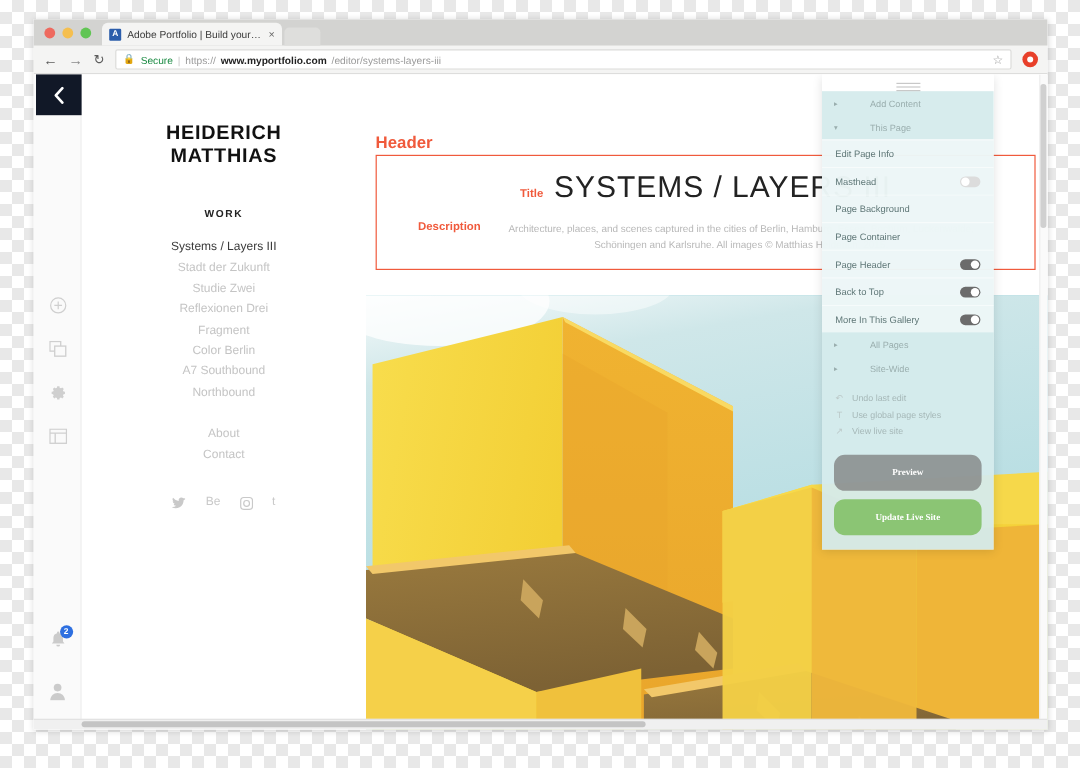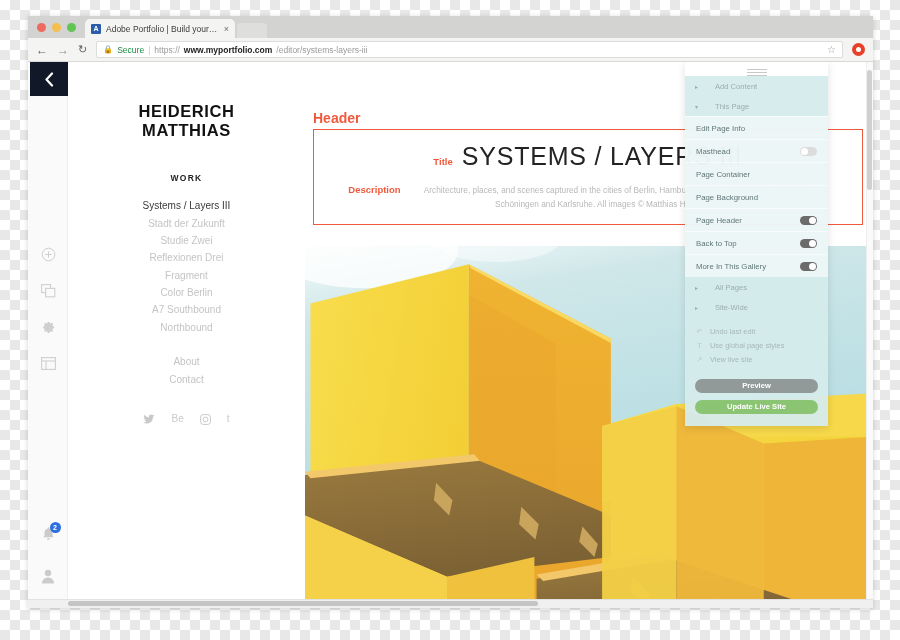--- a/index.html
+++ b/index.html
@@ -195,21 +195,21 @@
     width: 143px; background: rgba(255,255,255,.86);
     box-shadow: 0 2px 8px rgba(0,0,0,.12);
   }
   .panel-handle { height: 14px; display: flex; align-items: center; justify-content: center; }
   .panel-handle i {
     display: block; width: 20px; height: 1px; background: #c8c8c8;
     box-shadow: 0 3px 0 #c8c8c8, 0 6px 0 #c8c8c8;
   }
   .panel-tint { background: rgba(190,225,226,.62); }
   .grp-row {
-    display: flex; align-items: center; gap: 14px;
+    display: flex; align-items: center; gap: 24px;
     padding: 5.5px 10px; font-size: 7.6px; color: #9aaeae;
   }
   .caret { font-size: 6px; color: #9aaeae; width: 6px; }
   .item-row {
     display: flex; align-items: center; justify-content: space-between;
     padding: 6.5px 11px; font-size: 7.8px; color: #5f7777;
     background: rgba(255,255,255,.55);
     border-top: 1px solid rgba(255,255,255,.55);
   }
   .toggle {
@@ -225,23 +225,23 @@
 
   .links { padding: 7px 10px 6px 10px; }
   .link-row {
     display: flex; align-items: center; gap: 6px;
     font-size: 7.4px; color: #a6b8b8; padding: 2.6px 0;
   }
   .link-ico { width: 9px; text-align: center; font-size: 7.5px; color: #bcc9c9; }
 
   .btn-wrap { padding: 6px 10px 12px 10px; display: flex; flex-direction: column; gap: 7px; }
   .btn {
-    height: 14px; border-radius: 9px; display: flex;
+    height: 30px; border-radius: 9px; display: flex;
     align-items: center; justify-content: center;
-    font-size: 7.6px; color: #fff; font-weight: bold;
+    font-size: 7.6px; color: #fff; font-weight: bold; font-family: Liberation Serif, serif;
   }
   .btn.preview { background: rgba(120,120,120,.72); }
   .btn.update { background: rgba(126,190,96,.85); }
 
   
   .vscroll {
     position: absolute; right: 0; top: 0; bottom: 0; width: 7px;
     background: #fafafa; border-left: 1px solid #ededed;
   }
   .vthumb {
@@ -463,24 +463,24 @@
           </div>
 
           <div class="item-row">
             <span>Edit Page Info</span>
           </div>
           <div class="item-row">
             <span>Masthead</span>
             <span class="toggle"></span>
           </div>
           <div class="item-row">
+            <span>Page Background</span>
+          </div>
+          <div class="item-row">
             <span>Page Container</span>
-          </div>
-          <div class="item-row">
-            <span>Page Background</span>
           </div>
           <div class="item-row">
             <span>Page Header</span>
             <span class="toggle on"></span>
           </div>
           <div class="item-row">
             <span>Back to Top</span>
             <span class="toggle on"></span>
           </div>
           <div class="item-row">

